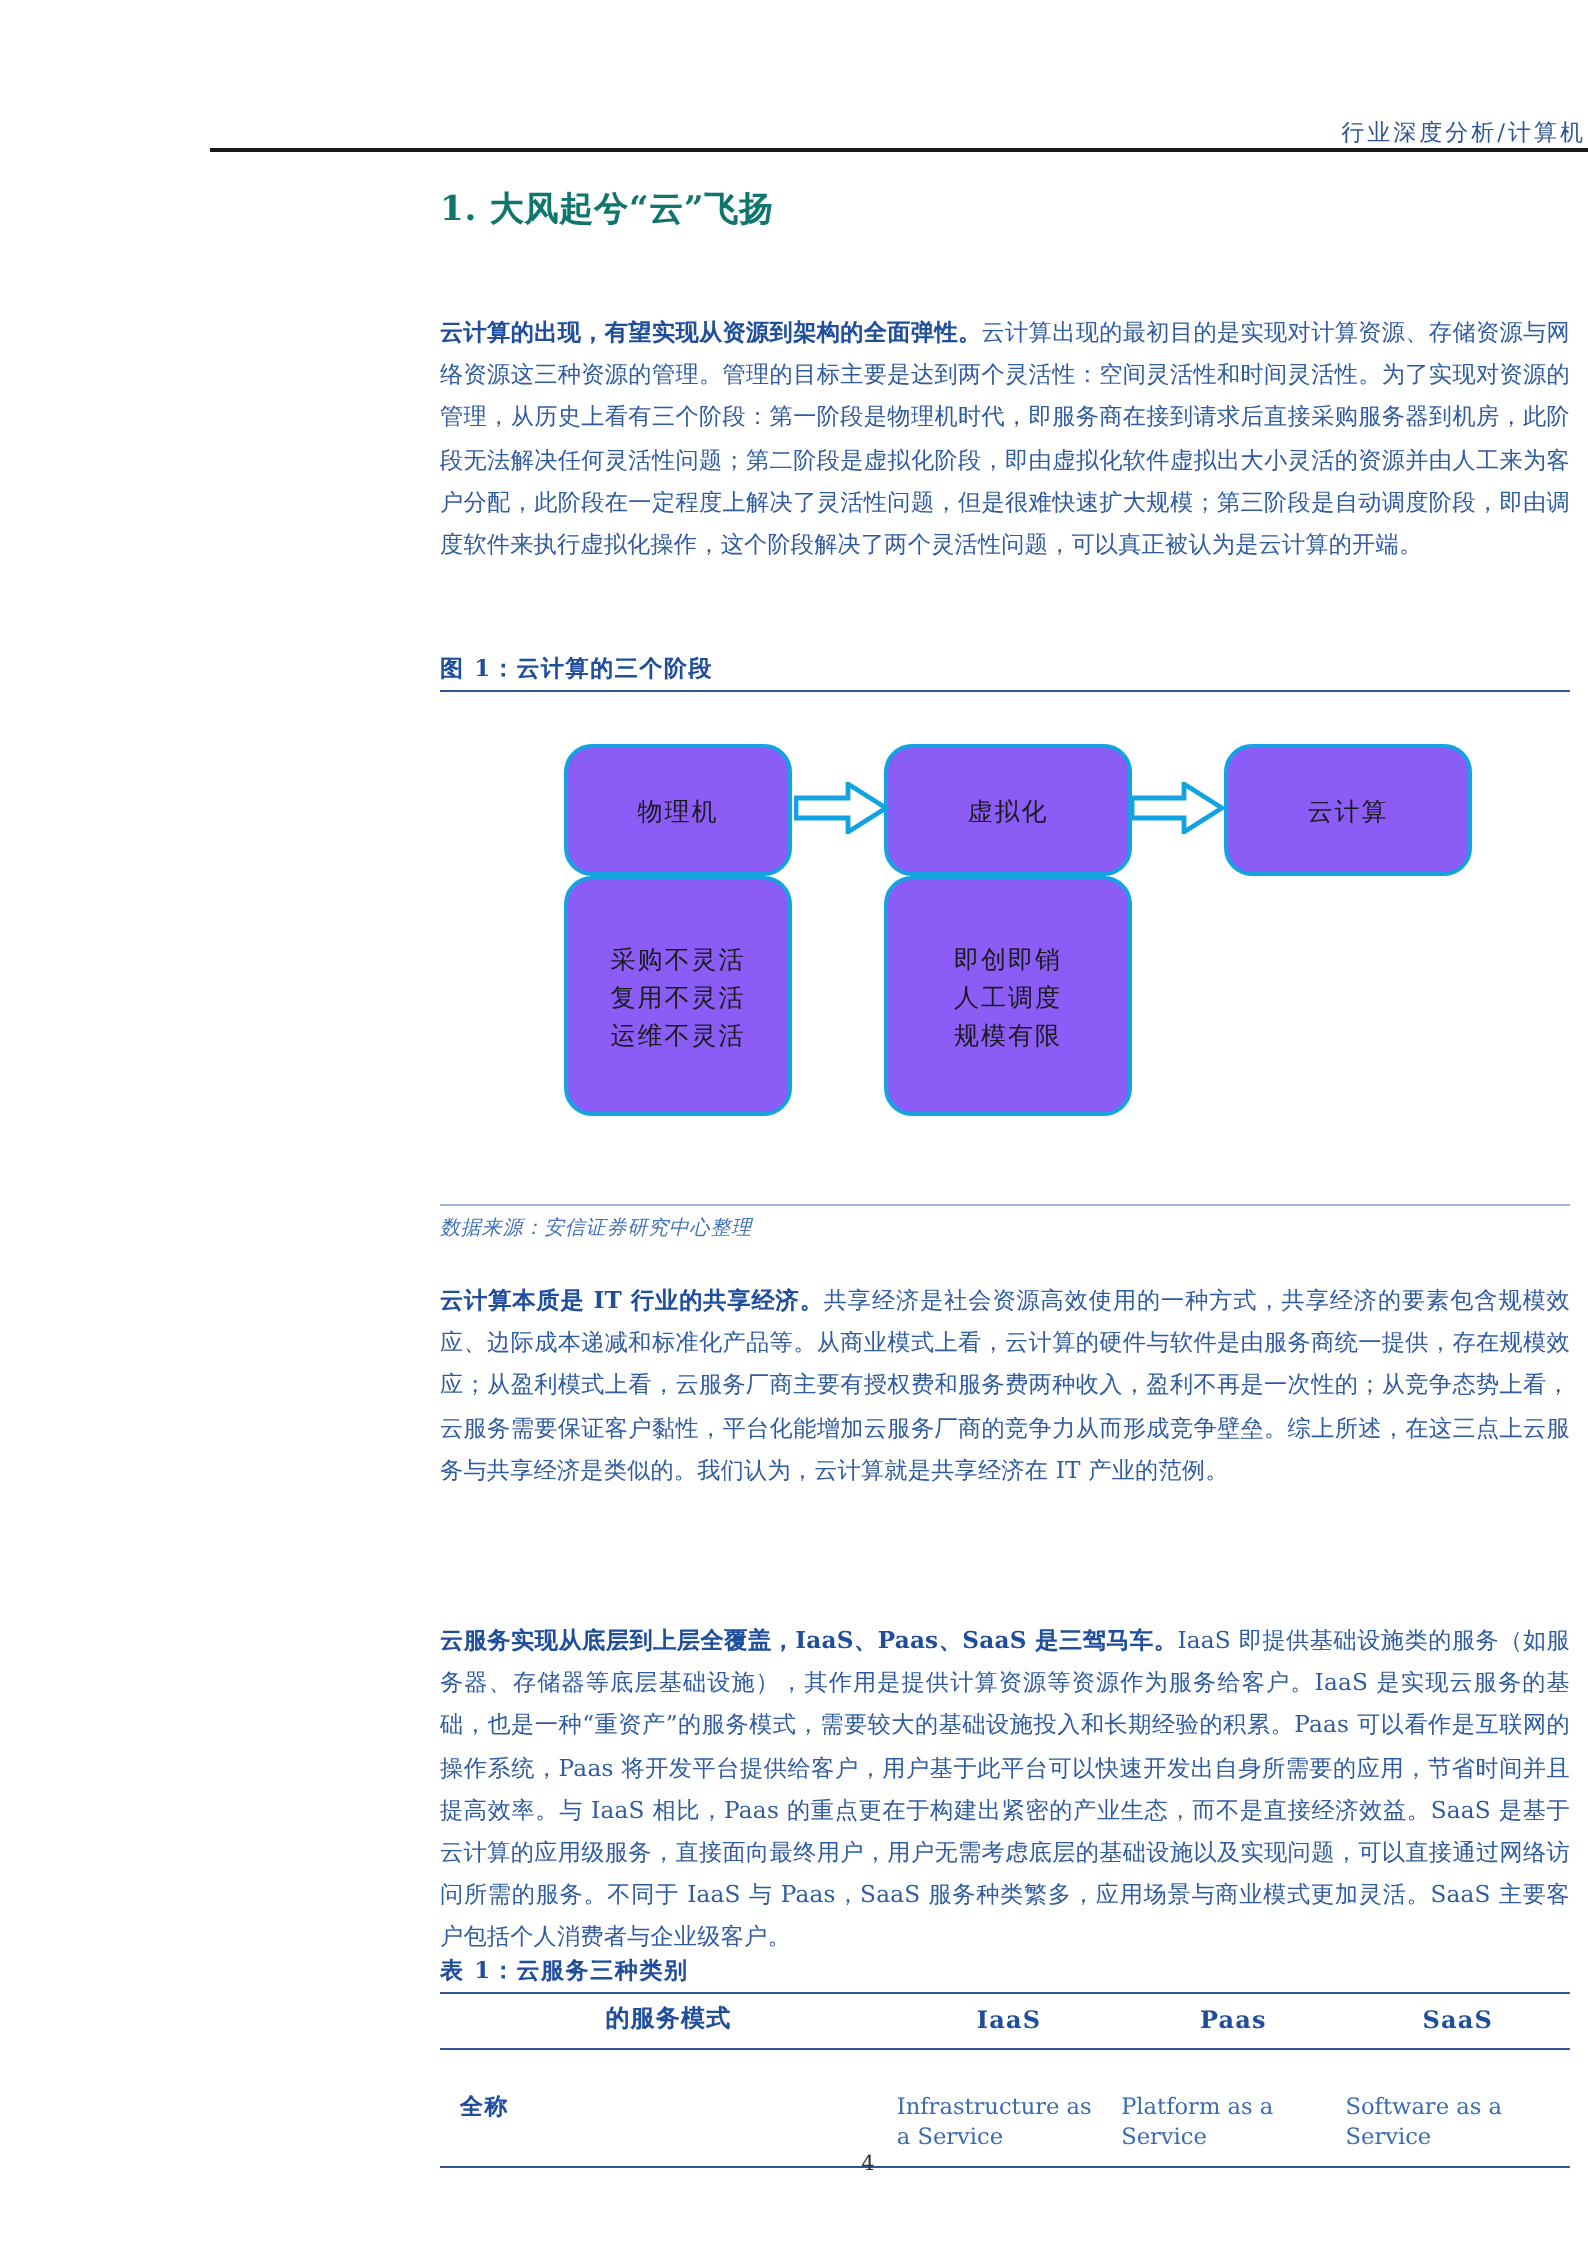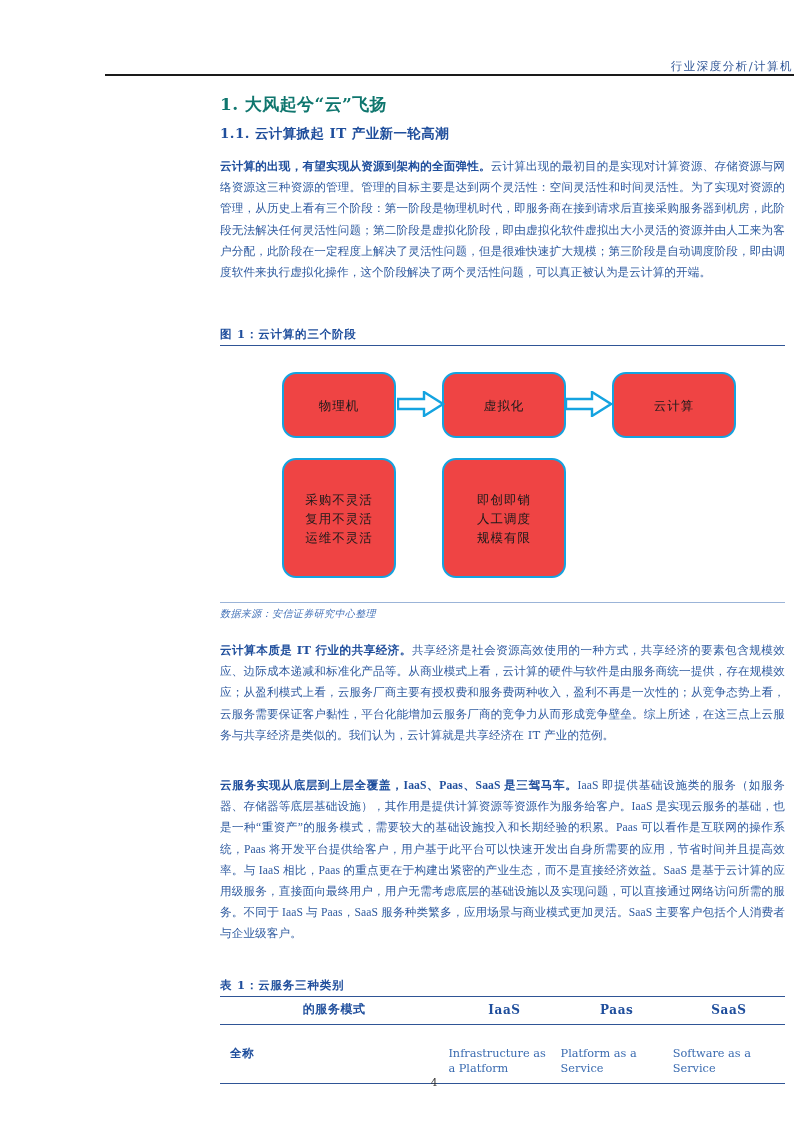--- a/index.html
+++ b/index.html
@@ -97,21 +97,21 @@
     text-justify: inter-ideograph;
     letter-spacing: 0.1px;
   }
   .para b, .lead {
     font-weight: bold;
     color: #1f4e9c;
   }
 
   #para1 { top: 156px; }
   #para2 { top: 640px; }
-  #para3 { top: 775px; font-family: Liberation Serif, serif; }
+  #para3 { top: 810px; }
 
   
   .fig-caption {
     position: absolute;
     left: 183px;
     font-family: "DejaVu Serif", "Liberation Serif", serif;
     font-weight: bold;
     font-size: 11.5px;
     color: #1f4e9c;
     letter-spacing: 0.8px;
@@ -152,33 +152,33 @@
     position: absolute;
     left: 183px;
     top: 355px;
     width: 565px;
     height: 240px;
   }
   .dbox {
     position: absolute;
     border: 2.2px solid #14a3e0;
     border-radius: 14px;
-    background: #ef4444;
+    background: #8b5cf6;
     display: flex;
     align-items: center;
     justify-content: center;
     text-align: center;
     color: #1a1a1a;
     font-family: "DejaVu Serif", "Liberation Serif", serif;
     font-size: 12.5px;
     line-height: 19px;
     letter-spacing: 1px;
   }
   .dbox.row1 { height: 62px; top: 17px; }
-  .dbox.row2 { height: 116px; top: 103px; text-align: right; }
+  .dbox.row2 { height: 116px; top: 83px; text-align: right; }
 
   .c1 { left: 62px;  width: 110px; }
   .c2 { left: 222px; width: 120px; }
   .c3 { left: 392px; width: 120px; }
 
   .arrow {
     position: absolute;
     top: 36px;
   }
   .a1 { left: 177px; }
@@ -243,21 +243,20 @@
 
 <div class="page">
 
   <div class="header">
     <span class="header-text">行业深度分析/计算机</span>
   </div>
   <div class="header-rule"></div>
   <div class="left-bar"></div>
 
   <div class="h1">1. 大风起兮“云”飞扬</div>
-  <div class="h2">1.1. 云计算掀起 IT 产业新一轮高潮</div>
 
   <div class="para" id="para1"><b>云计算的出现，有望实现从资源到架构的全面弹性。</b><span>云计算出现的最初目的是实现对计算资源、存储资源与网络资源这三种资源的管理。管理的目标主要是达到两个灵活性：空间灵活性和时间灵活性。为了实现对资源的管理，从历史上看有三个阶段：第一阶段是物理机时代，即服务商在接到请求后直接采购服务器到机房，此阶段无法解决任何灵活性问题；第二阶段是虚拟化阶段，即由虚拟化软件虚拟出大小灵活的资源并由人工来为客户分配，此阶段在一定程度上解决了灵活性问题，但是很难快速扩大规模；第三阶段是自动调度阶段，即由调度软件来执行虚拟化操作，这个阶段解决了两个灵活性问题，可以真正被认为是云计算的开端。</span></div>
 
   <div class="fig-caption" id="fig1-caption">图 1：云计算的三个阶段</div>
   <div class="caption-rule" id="fig1-rule"></div>
 
   <div class="diagram">
 
     <div class="dbox row1 c1">物理机</div>
     <div class="dbox row1 c2">虚拟化</div>
@@ -292,21 +291,21 @@
       <tr>
         <th class="col-label">的服务模式</th>
         <th class="col-d">IaaS</th>
         <th class="col-d">Paas</th>
         <th class="col-d">SaaS</th>
       </tr>
     </thead>
     <tbody>
       <tr>
         <td class="rowhead">全称</td>
-        <td>Infrastructure as a Platform</td>
+        <td>Infrastructure as a Service</td>
         <td>Platform as a Service</td>
         <td>Software as a Service</td>
       </tr>
     </tbody>
   </table>
 
   <div class="page-number">4</div>
 
 </div>
 

